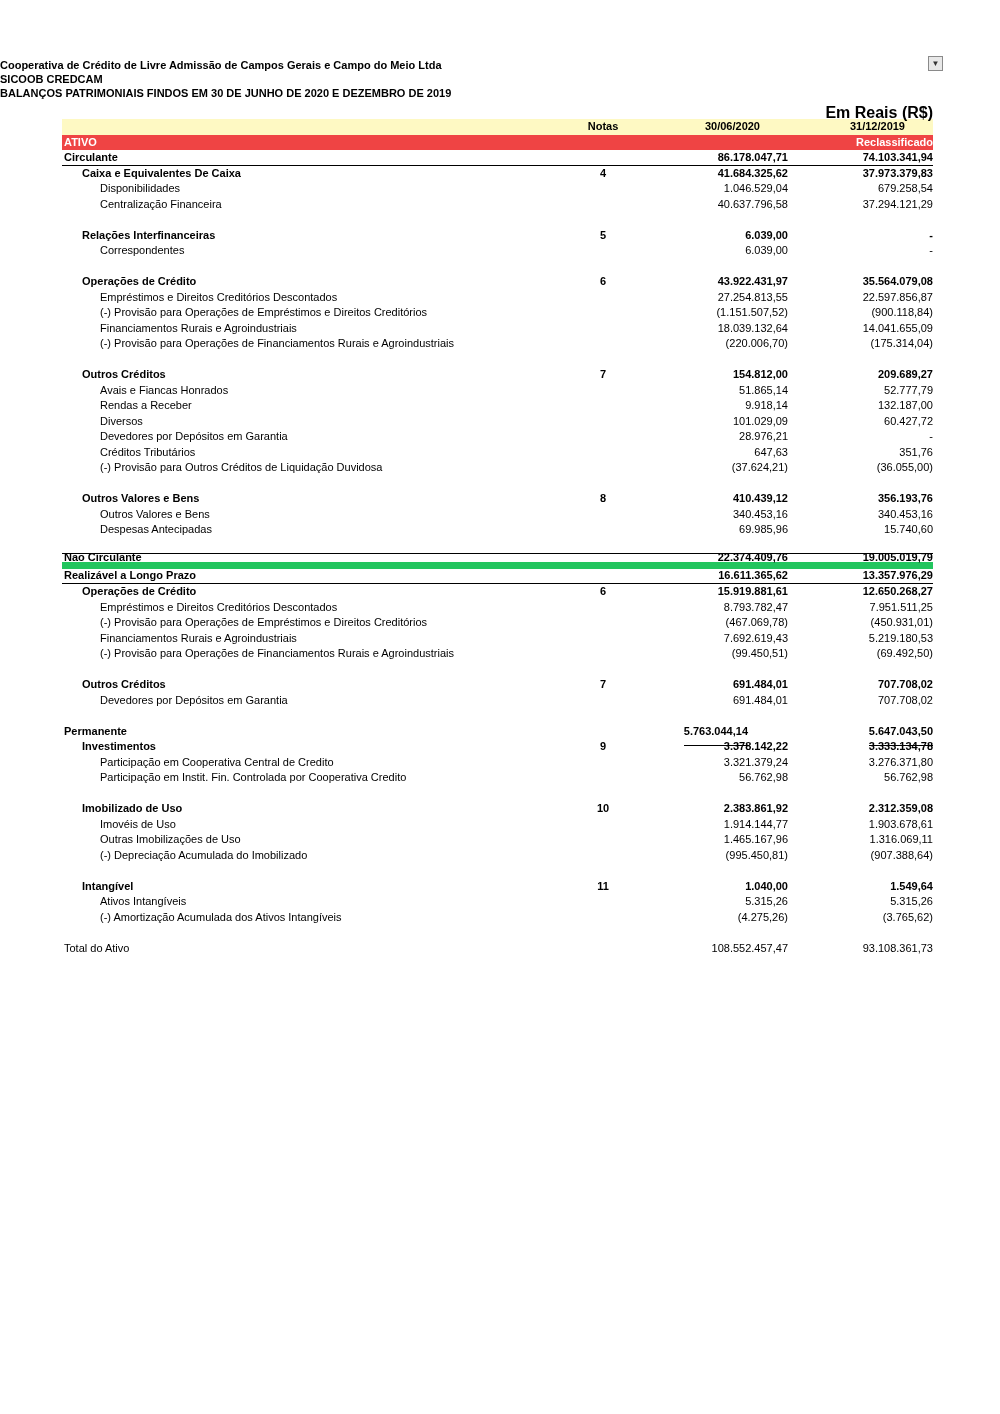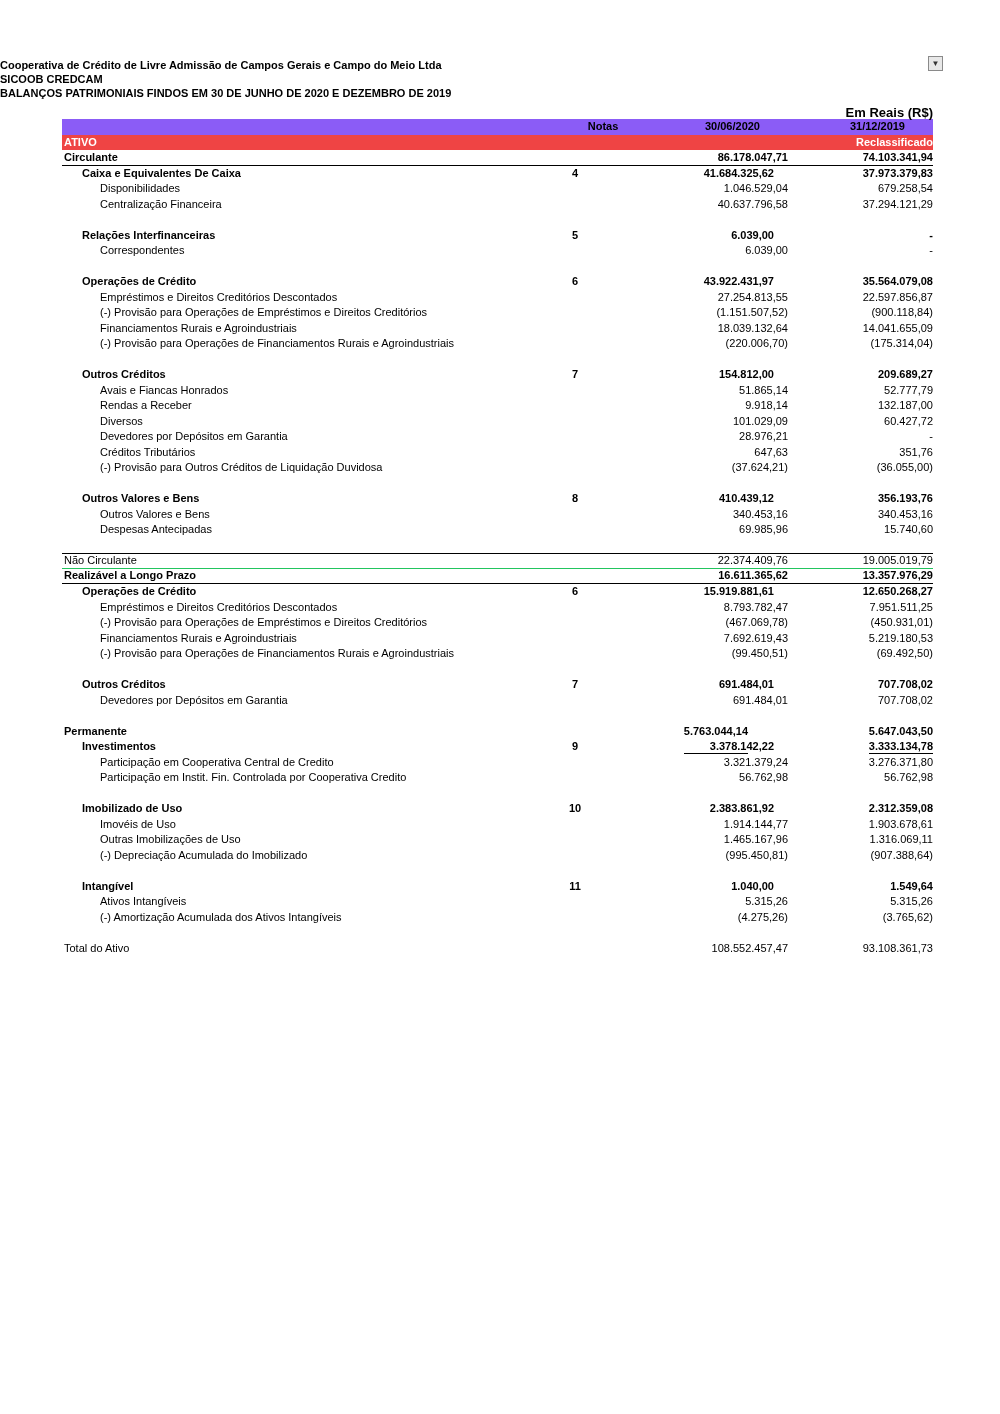--- a/index.html
+++ b/index.html
@@ -12,43 +12,43 @@
   .combo{
     position:absolute;top:56px;right:57px;width:15px;height:15px;
     background:#e8e8e8;border:1px solid #8a8a8a;box-sizing:border-box;
     display:flex;align-items:center;justify-content:center;
     font-size:8px;color:#333;cursor:pointer;
   }
 
   .doc-header{padding-top:58px;text-align:left;font-weight:bold;font-size:11px;line-height:14px;}
 
   .content{margin-left:62px;width:871px;}
-  .currency-note{text-align:right;font-weight:bold;font-size:13px;margin-top:7px;line-height:12px;}
+  .currency-note{text-align:right;font-weight:bold;font-size:16px;margin-top:7px;line-height:12px;}
 
   .row{display:flex;align-items:center;height:15.5px;box-sizing:border-box;font-size:11px;line-height:15px;}
   .c-label{flex:1;white-space:nowrap;overflow:hidden;}
   .c-nota{width:70px;text-align:center;}
   .c-v1{width:150px;text-align:right;white-space:nowrap;}
   .c-v2{width:145px;text-align:right;white-space:nowrap;}
 
-  .row.head{background:#8b5cf6;font-weight:bold;justify-content:flex-end;}
+  .row.head{background:#fef9c3;font-weight:bold;justify-content:flex-end;}
   .row.head .datecell{padding-right:28px;box-sizing:border-box;}
   .row.ativo{background:#ef4444;color:#fff;font-weight:bold;}
   .row.ativo .c-label{padding-left:2px;}
   .row.ativo .reclass{box-sizing:border-box;}
 
   .ind0{padding-left:2px;}
   .ind1{padding-left:20px;}
   .ind2{padding-left:38px;}
 
   .r-total{font-weight:bold;border-bottom:1px solid #000;justify-content:flex-end;}
-  .r-total-top{font-weight:normal;border-top:1px solid #000;border-bottom:1px solid #22c55e;}
-  .r-group{font-weight:bold;gap:14px;}
+  .r-total-top{font-weight:bold;border-top:1px solid #000;border-bottom:7px solid #22c55e;}
+  .r-group{font-weight:bold;}
   .r-perm{font-weight:bold;gap:40px;}
-  .r-perm .c-v1 span,.r-perm .c-v2 span{border-bottom:1px solid #000;padding-bottom:16px;margin-top:22px;}
+  .r-perm .c-v1 span,.r-perm .c-v2 span{border-bottom:1px solid #000;padding-bottom:8px;margin-top:22px;}
   .r-grand{font-weight:normal;}
   .r-spacer{height:15.5px;}
 </style>
 </head>
 <body>
 
 <div class="page">
 
   <div class="combo">
     <span>▼</span>

